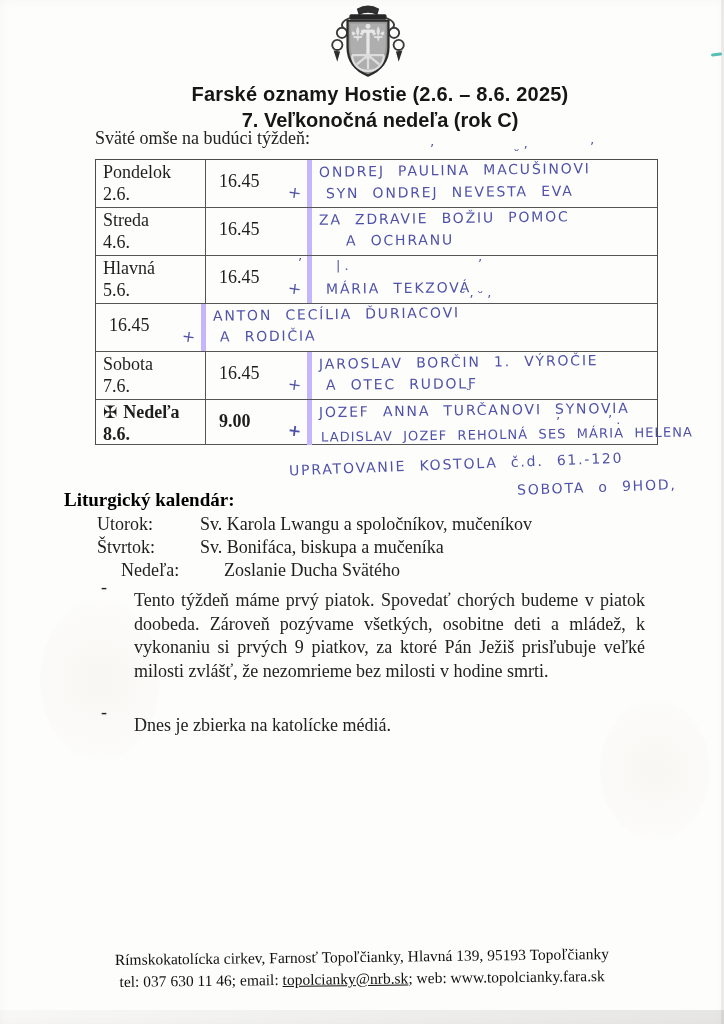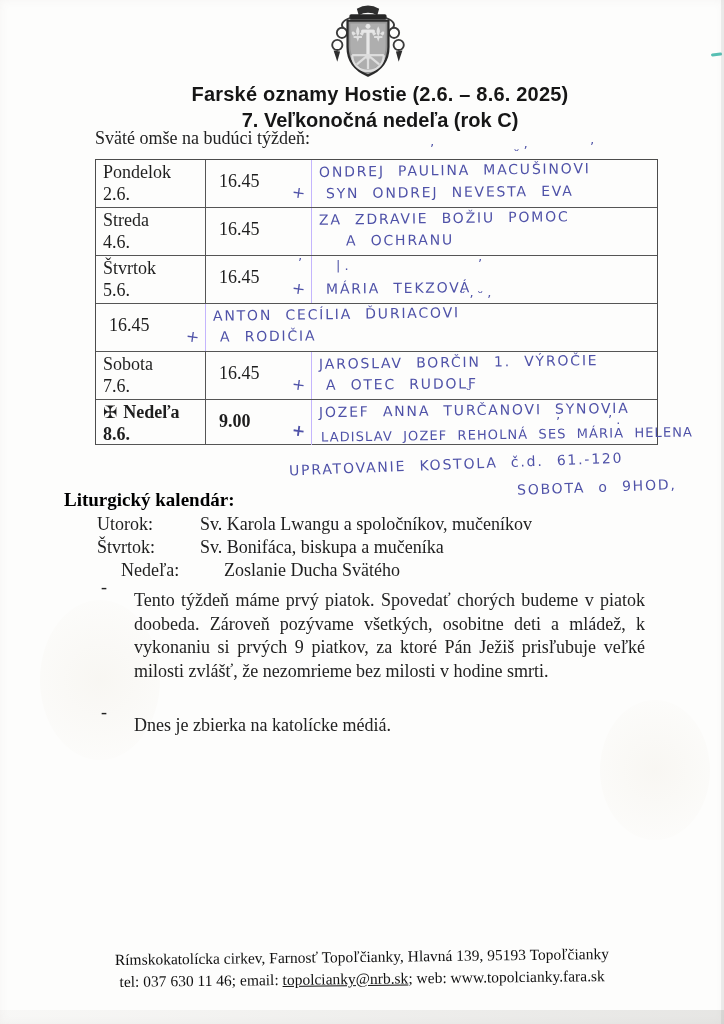--- a/index.html
+++ b/index.html
@@ -17,21 +17,21 @@
   .doc-title{font-family:"Liberation Sans", sans-serif;font-weight:700;font-size:20px;color:#161616;letter-spacing:.2px;}
   .doc-subtitle{font-family:"Liberation Sans", sans-serif;font-weight:700;font-size:20px;color:#161616;margin-top:3px;}
   .intro{position:absolute;left:95px;top:128px;font-size:18px;color:#222;}
   
   .mass-table{position:absolute;left:95px;top:159px;width:561px;border:1.3px solid #4c4c4c;border-bottom:1.2px solid #555;}
   .mrow{display:grid;grid-template-columns:110px 106px 343px;border-bottom:1px solid #555;}
   .mrow:last-child{border-bottom:none;}
   .mrow{height:47px;}
   .mrow.tall{height:44px;}
   .daycell{border-right:1px solid #555;padding:1px 0 0 7px;font-size:18px;line-height:22px;}
-  .timecell{border-right:1px solid #c4b5fd;position:relative;font-size:18px;padding:11px 0 0 13px;}
+  .timecell{border-right:5px solid #c4b5fd;position:relative;font-size:18px;padding:11px 0 0 13px;}
   .intcell{position:relative;overflow:visible;}
   .bold-row .daycell,.bold-row .timecell{font-weight:700;}
   .hw{font-family:"DejaVu Sans", sans-serif;color:#4f52a8;font-size:14px;letter-spacing:1.8px;word-spacing:7px;white-space:nowrap;}
   .int-l1{position:absolute;left:7px;top:2px;transform:rotate(-0.8deg);}
   .int-l2{position:absolute;left:14px;top:24px;transform:rotate(-0.6deg);}
   .plus{position:absolute;right:6px;bottom:5px;font-family:"DejaVu Sans", sans-serif;color:#4f52a8;font-size:16px;transform:rotate(8deg);}
   .cross-glyph{font-family:"DejaVu Sans", sans-serif;font-size:17px;}
   .overflow-hw{position:absolute;left:321px;top:427px;font-size:13px;letter-spacing:1.1px;word-spacing:5px;transform:rotate(-0.8deg);}
   
   .note1{position:absolute;left:289px;top:456px;transform:rotate(-2.2deg);font-size:14px;}
@@ -134,21 +134,21 @@
     </div>
     <div class="mrow">
       <div class="daycell"><span>Streda</span><br><span>4.6.</span></div>
       <div class="timecell"><span>16.45</span><span class="plus"></span></div>
       <div class="intcell">
           <span class="hw int-l1">ZA ZDRAVIE BOŽIU POMOC</span>
           <span class="hw int-l2" style="left:34px">A OCHRANU</span>
         </div>
     </div>
     <div class="mrow">
-      <div class="daycell"><span>Štvrtok</span><br><span>5.6.</span></div>
+      <div class="daycell"><span>Hlavná</span><br><span>5.6.</span></div>
       <div class="timecell"><span>16.45</span><span class="plus">+</span></div>
       <div class="intcell">
           <span class="hw int-l1"></span>
           <span class="hw int-l2">MÁRIA TEKZOVÁ</span>
         </div>
     </div>
     <div class="mrow">
       <div class="timecell"><span>16.45</span><span class="plus">+</span></div>
       <div class="intcell">
           <span class="hw int-l1">ANTON CECÍLIA ĎURIACOVI</span>

